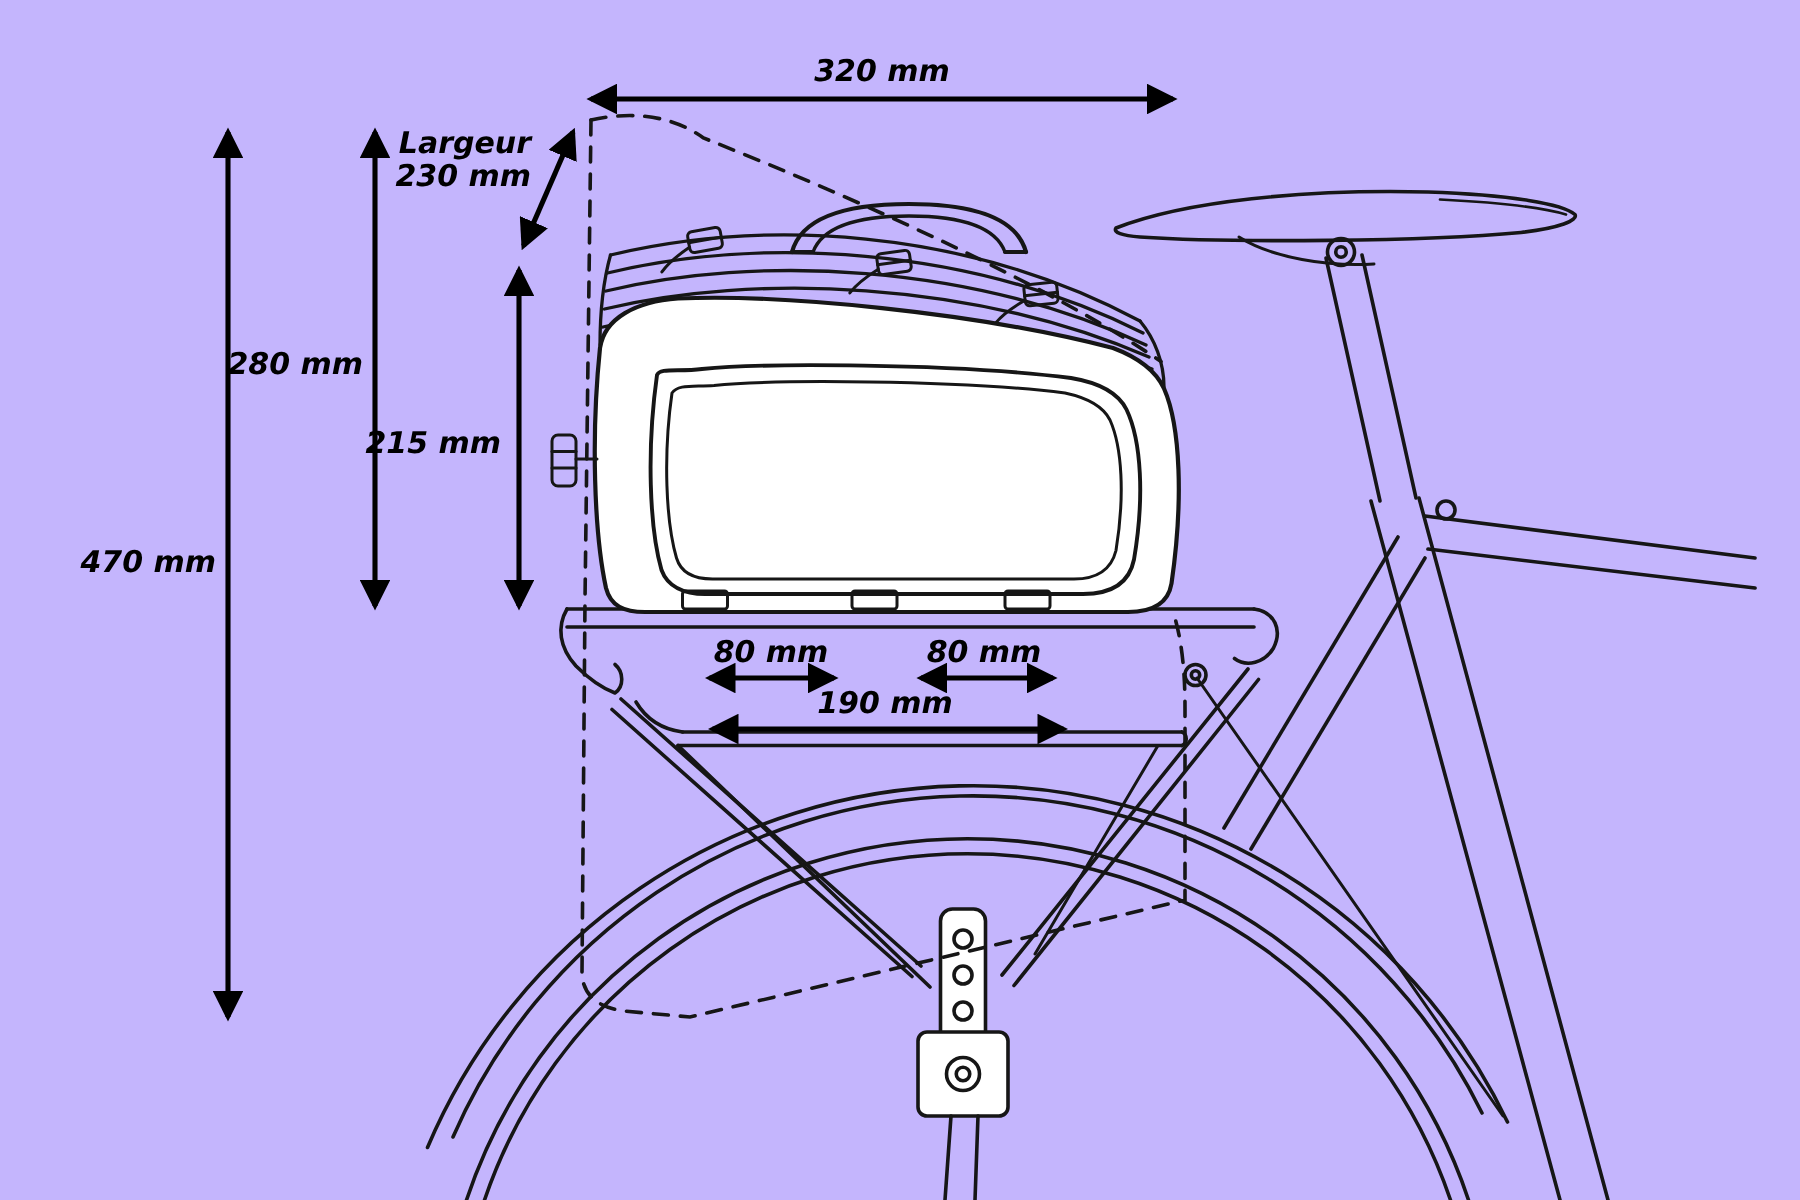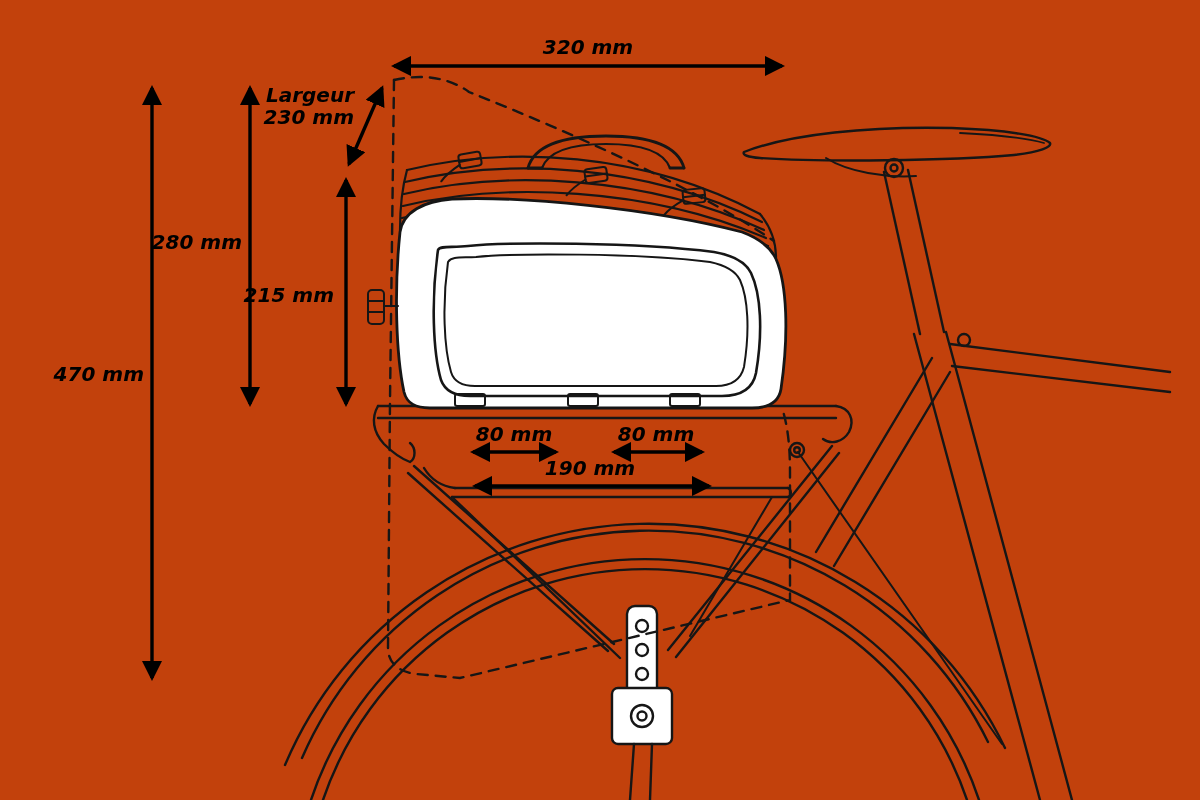--- a/index.html
+++ b/index.html
@@ -1,19 +1,19 @@
 <!DOCTYPE html>
 <html><head>
 <meta charset="utf-8">
 <style>
   html,body{margin:0;padding:0;background:#ffffff;}
   .stage{
     position:relative;
     width:1200px;height:800px;
-    background:#c2410c;
+    background:#c4b5fd;
     font-family:"DejaVu Sans","Liberation Sans",sans-serif;
     overflow:hidden;
   }
   svg{display:block;}
   .dim-label{
     font-family:"DejaVu Sans","Liberation Sans",sans-serif;
     font-weight:700;
     font-style:italic;
     font-size:20px;
     fill:#000000;

